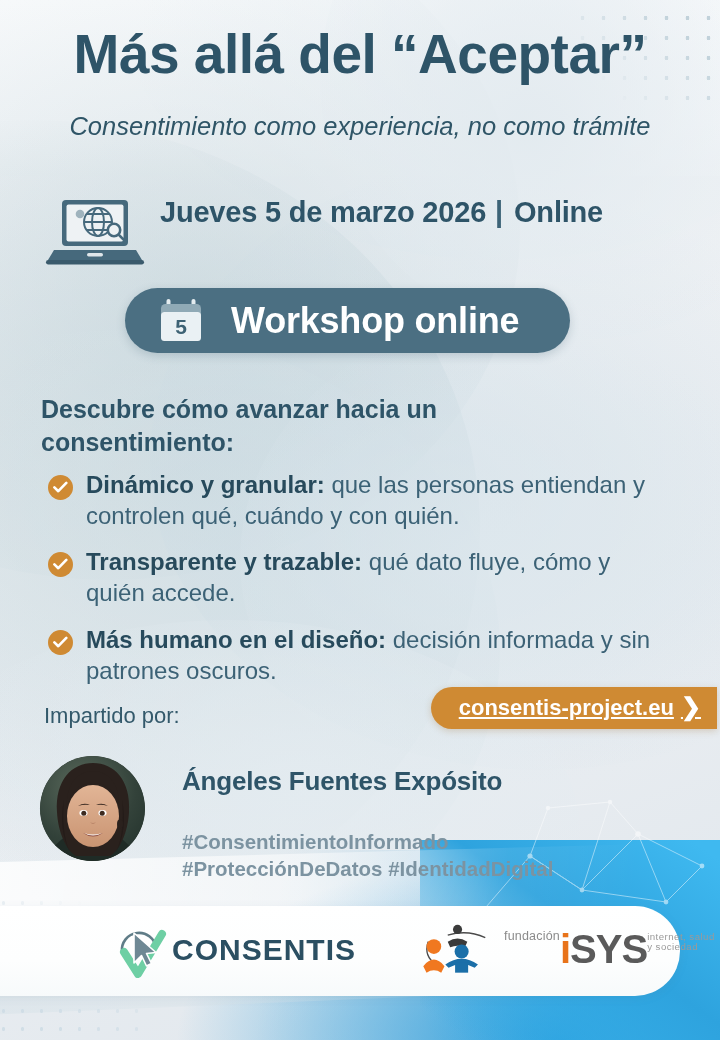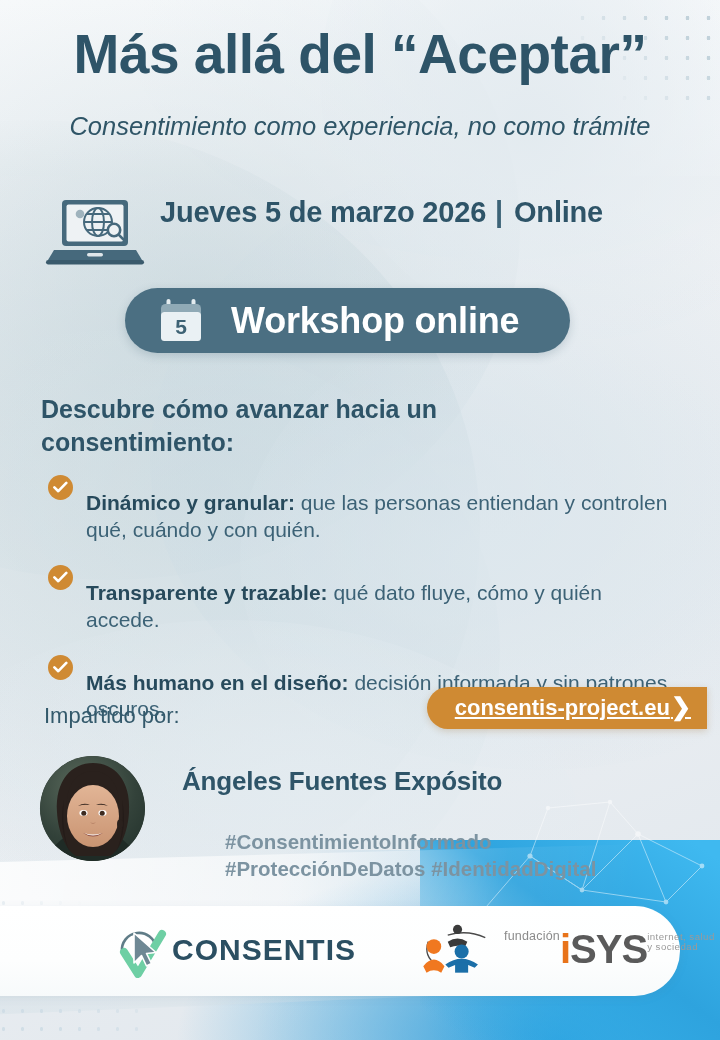--- a/index.html
+++ b/index.html
@@ -134,51 +134,51 @@
   }
 
   
   .bullets { position:absolute; left:48px; top:470px; width:626px; }
   .bullet { display:flex; align-items:flex-start; margin-bottom:16px; }
   .check {
     flex:0 0 auto; width:25px; height:25px; border-radius:50%;
     background:#cf8a33; margin-top:5px; position:relative;
   }
   .check svg { position:absolute; left:5px; top:6px; }
-  .btxt { margin-left:13px; font-size:21px; line-height:1.28; color:#36586a;margin-top:20px; }
+  .btxt { margin-left:13px; font-size:24px; line-height:1.28; color:#36586a; }
   .btxt b { font-weight:700; color:#274a5c; }
   .btxt .rest { color:#3c6276; }
 
   
   .url-badge {
-    position:absolute; right:13px; top:687px;
+    position:absolute; right:3px; top:687px;
     height:42px; padding:0 16px 0 28px;
     background:#cf8a33; color:#fff;
     border-radius:21px 0 0 21px;
-    display:flex; align-items:center; gap:1px;
+    display:flex; align-items:center; gap:7px;
     font-size:22px; font-weight:700;
     box-shadow:0 2px 7px rgba(150,100,35,.25);
   }
   .url-badge .chev { font-size:24px; font-weight:700; line-height:1; margin-top:-2px; }
 
   
   .imp-label { position:absolute; left:44px; top:703px; font-size:22px; color:#33596b; }
   .avatar {
     position:absolute; left:40px; top:756px; width:105px; height:105px;
     border-radius:50%; overflow:hidden;
     background:#2e3b33;
   }
   .avatar svg { display:block; }
   .speaker-name {
     position:absolute; left:182px; top:766px;
     font-size:26px; font-weight:700; color:#2e5468; letter-spacing:-.2px;
   }
   .tags {
     position:absolute; left:182px; top:828px;
-    font-size:20.5px; font-weight:700; color:#7c93a1; line-height:1.32;margin-left:43px;
+    font-size:20.5px; font-weight:700; color:#7c93a1; line-height:1.32;
   }
 
   
   .footer-panel {
     position:absolute; left:-40px; top:906px; width:720px; height:90px;
     background: linear-gradient(180deg,#ffffff 0%, #fdfefe 60%, #f7fafb 100%);
     border-radius: 0 46px 46px 0;
     box-shadow: 0 2px 10px rgba(90,120,140,.10);
   }
   .logo-consentis { position:absolute; left:112px; top:922px; display:flex; align-items:center; gap:4px; }

